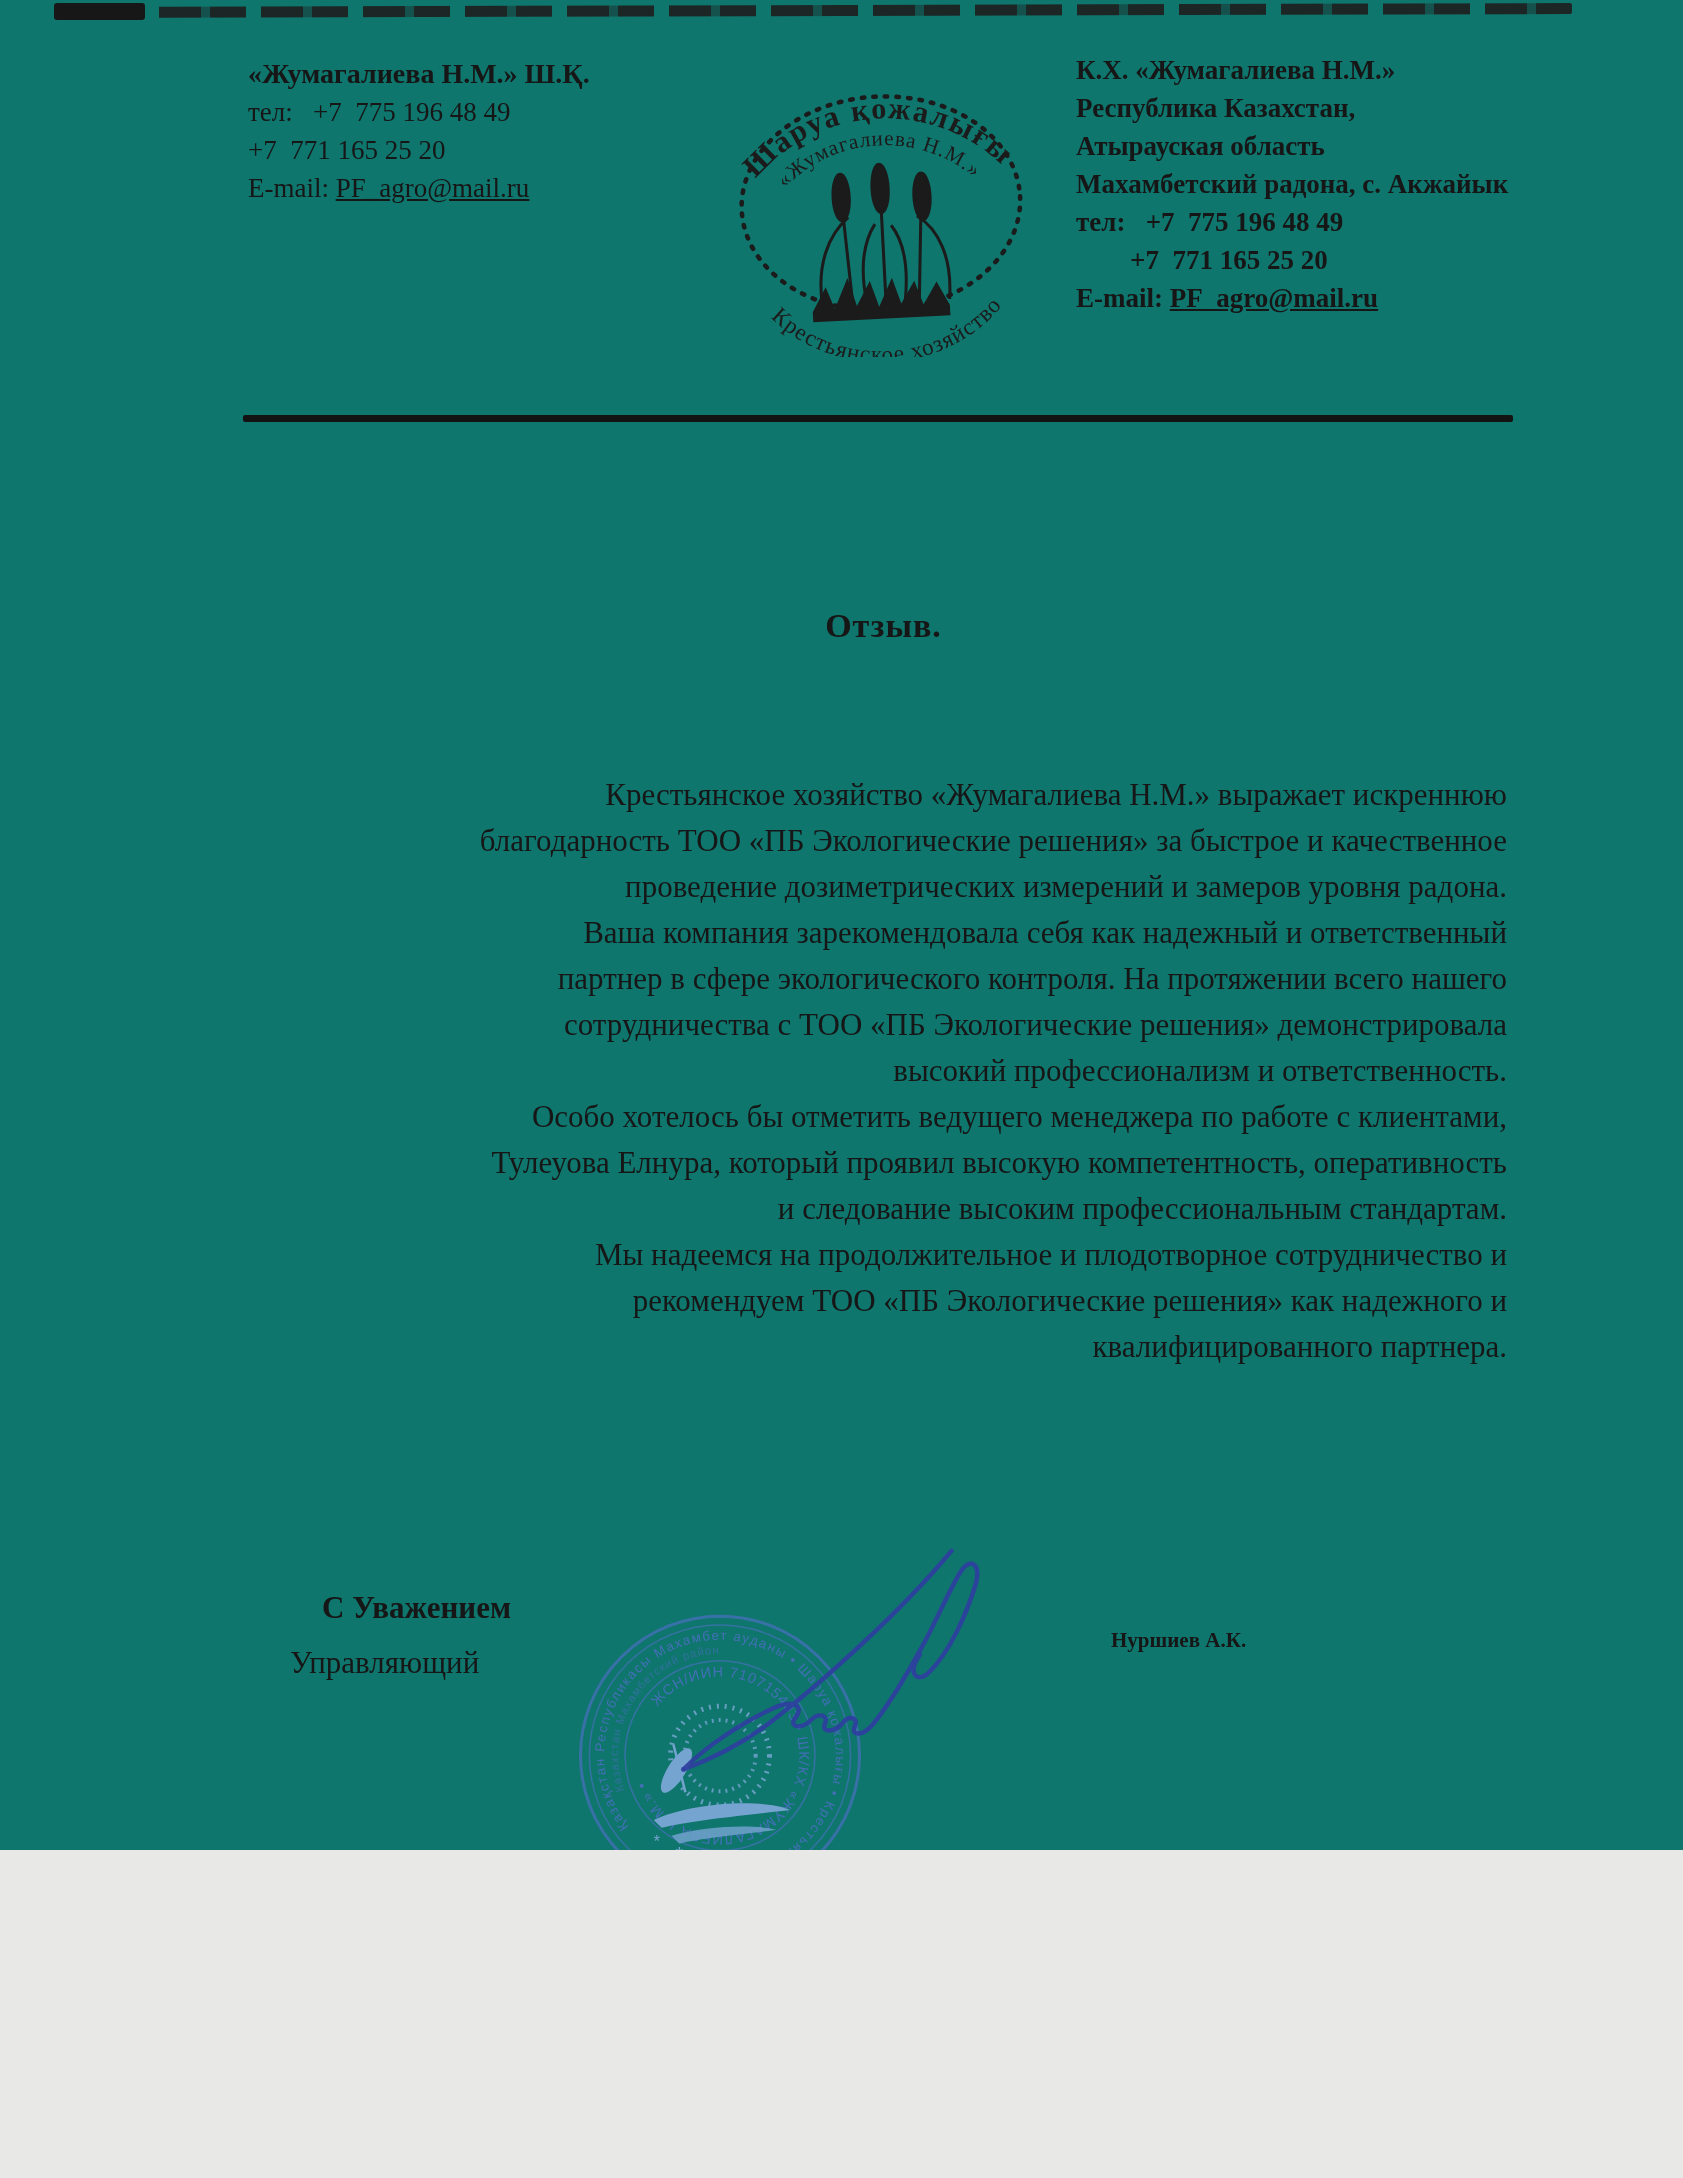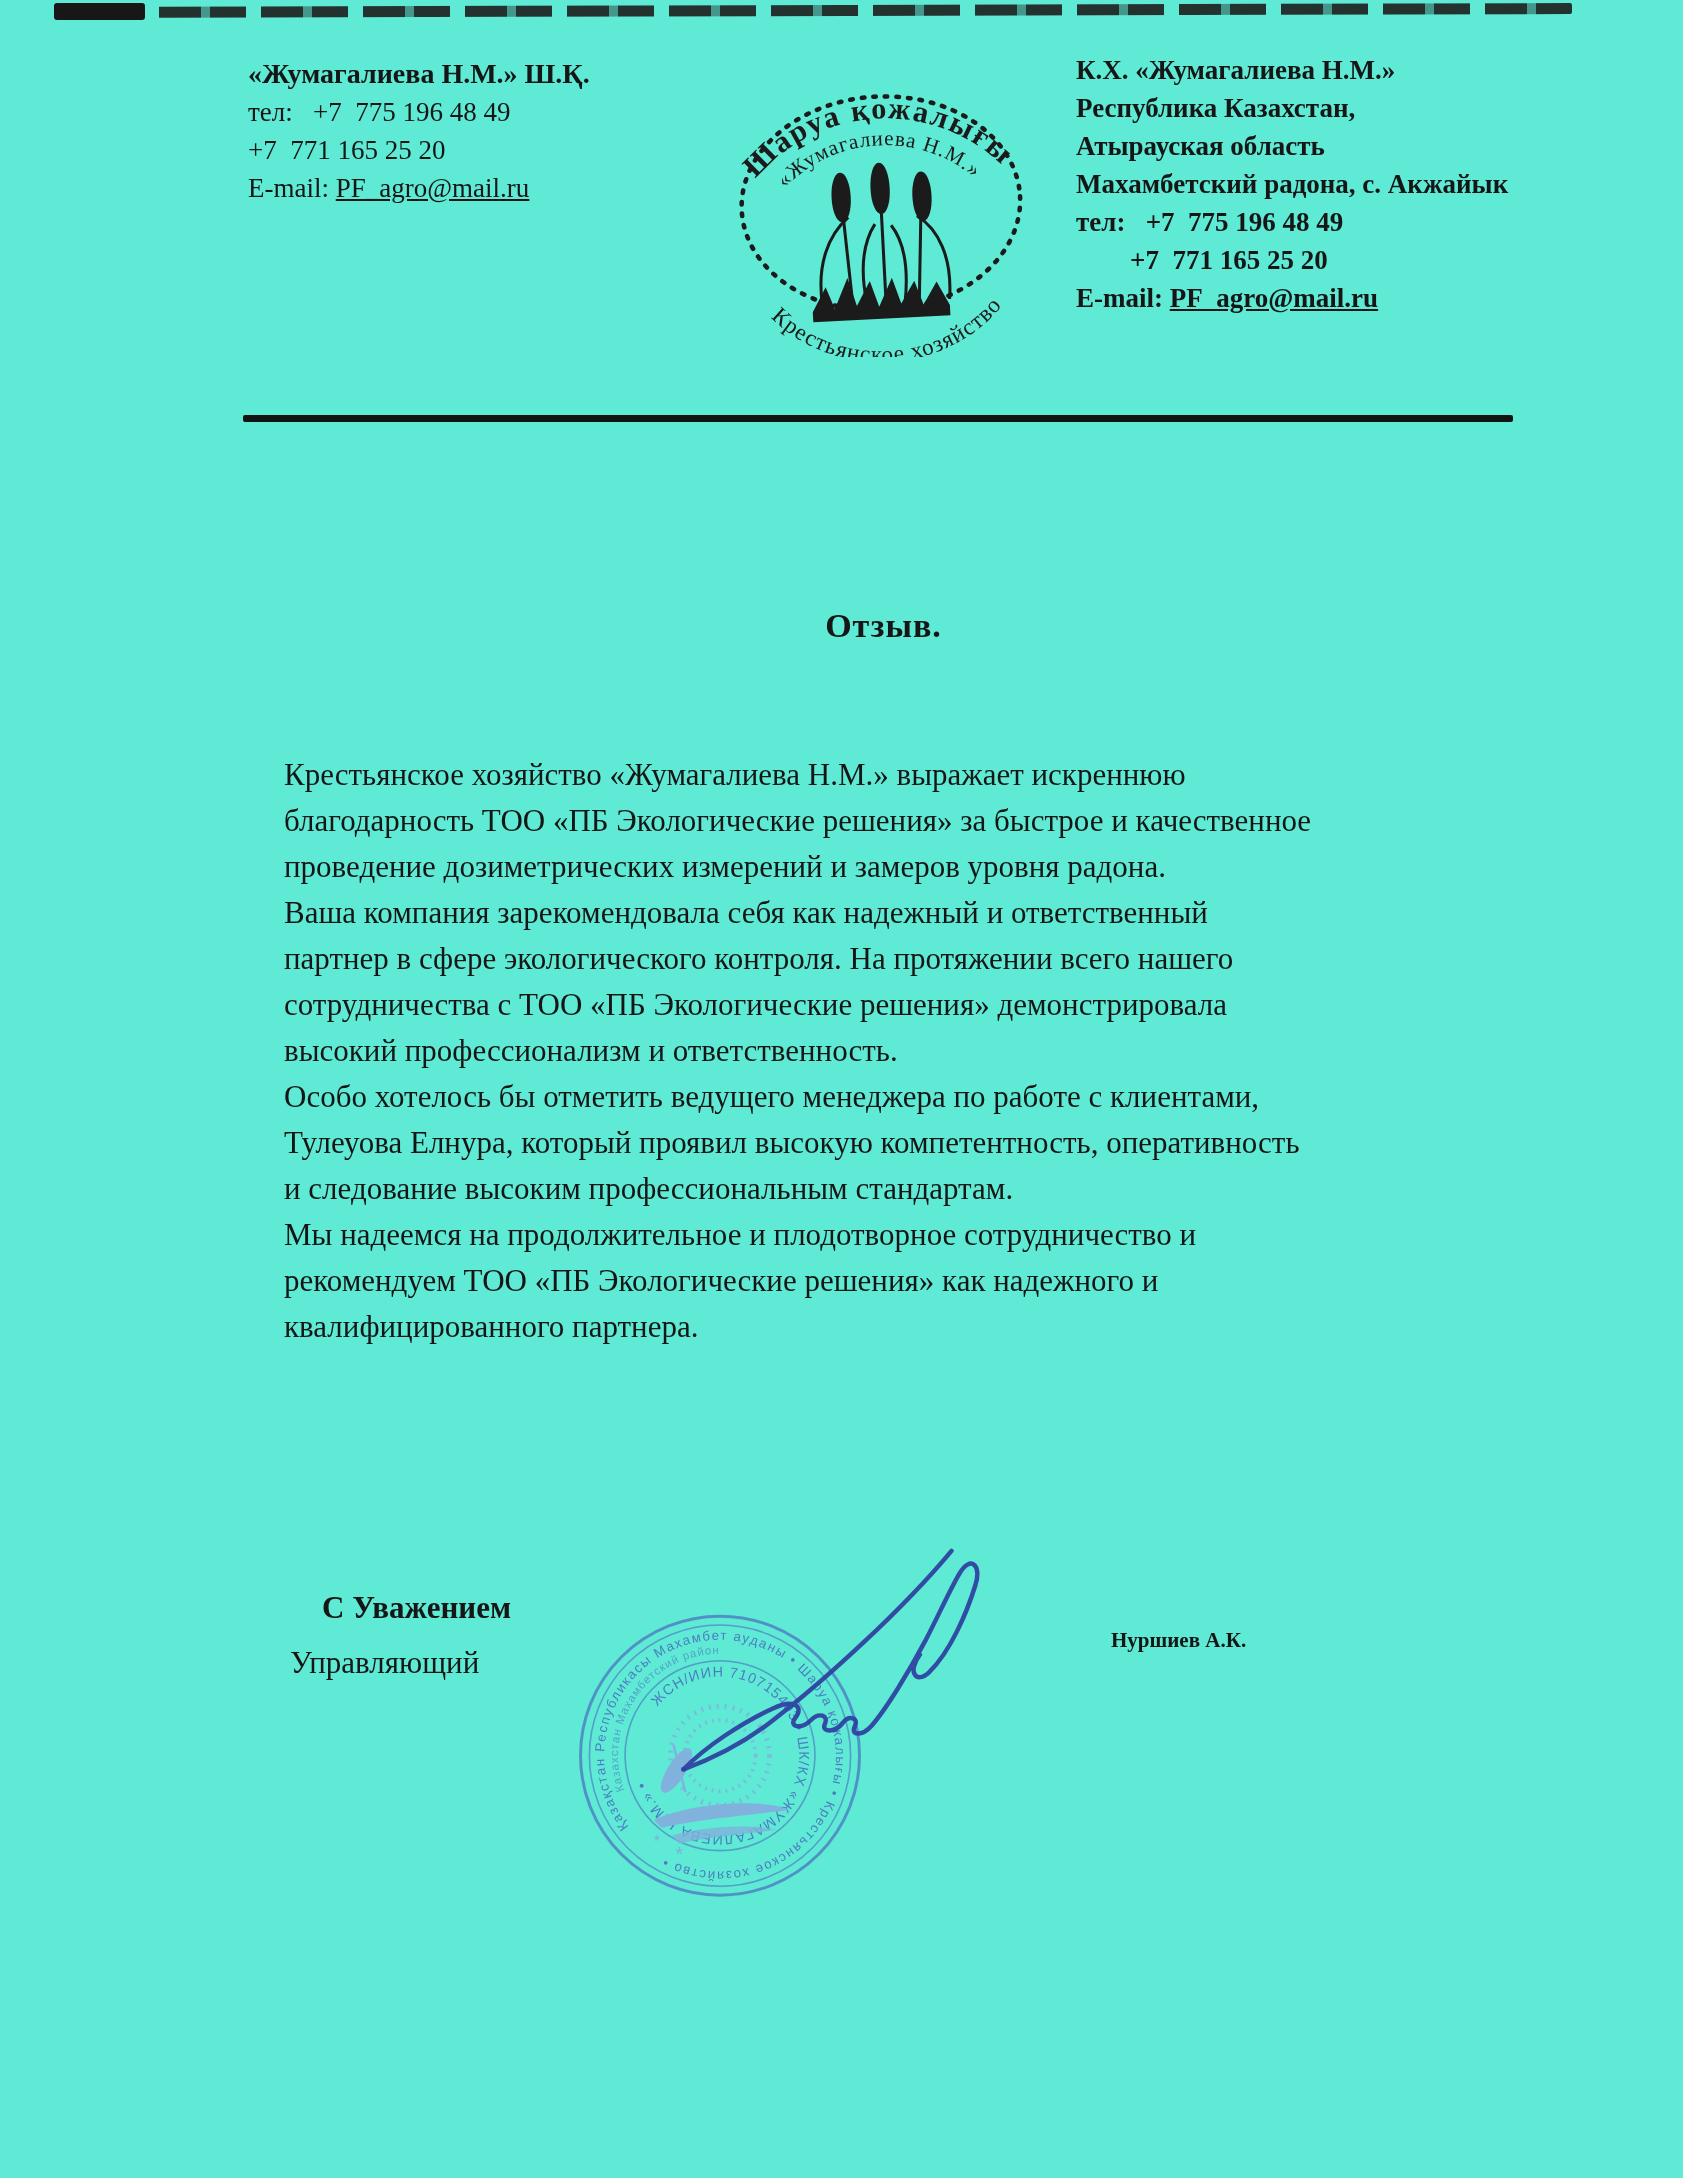--- a/index.html
+++ b/index.html
@@ -1,18 +1,18 @@
 <!DOCTYPE html>
 <html><head>
 <meta charset="utf-8">
 <style>
   html,body{margin:0;padding:0;background:#e8e8e6;}
   .page{
-    position:relative;width:1683px;height:2178px;margin:0 auto;
-    background:#5eead4;overflow:hidden;
+    position:relative;width:1683px;height:1850px;margin:0 auto;
+    background:#0f766e;overflow:hidden;
     font-family:"Liberation Serif","DejaVu Serif",serif;color:#161616;
   }
   
   .artifact-top{
     position:absolute;left:57px;top:5px;width:1515px;height:11px;border-radius:2px;opacity:.9;
     background:repeating-linear-gradient(90deg,#1d1d1d 0 42px,rgba(29,29,29,.45) 42px 51px,#1d1d1d 51px 87px,rgba(29,29,29,0) 87px 102px);
     transform:rotate(-.15deg);
   }
   .artifact-blob{position:absolute;left:54px;top:3px;width:91px;height:17px;background:#171717;border-radius:3px;}
 
@@ -22,22 +22,22 @@
   .lh-line{white-space:pre;}
   .lh-org{font-weight:bold;font-size:28px;}
   .email{text-decoration:underline;}
   .emblem{position:absolute;left:693px;top:44px;width:376px;height:313px;}
 
   .rule{position:absolute;left:243px;top:415px;width:1270px;height:7px;background:#131313;border-radius:2px;}
 
   .title{position:absolute;left:282px;top:607px;width:1203px;margin:0;text-align:center;
          font-size:34px;font-weight:bold;letter-spacing:1px;}
 
-  .body-text{position:absolute;left:284px;top:752px;width:1223px;
-             font-size:31px;line-height:46px;white-space:pre-line;}
+  .body-text{position:absolute;left:284px;top:772px;width:1223px;
+             font-size:31px;line-height:46px;white-space:pre-line;text-align:right;}
 
   .closing-1{position:absolute;left:290px;top:1590px;font-size:31px;font-weight:bold;margin-left:32px;}
   .closing-2{position:absolute;left:290px;top:1645px;font-size:31px;font-weight:normal;}
   .signer{position:absolute;left:1111px;top:1628px;font-size:21px;font-weight:bold;}
 
   .stamp-area{position:absolute;left:535px;top:1505px;width:465px;height:436px;}
   .stamp-text{font-family:"Liberation Sans","DejaVu Sans",sans-serif;}
 </style>
 </head>
 <body>

